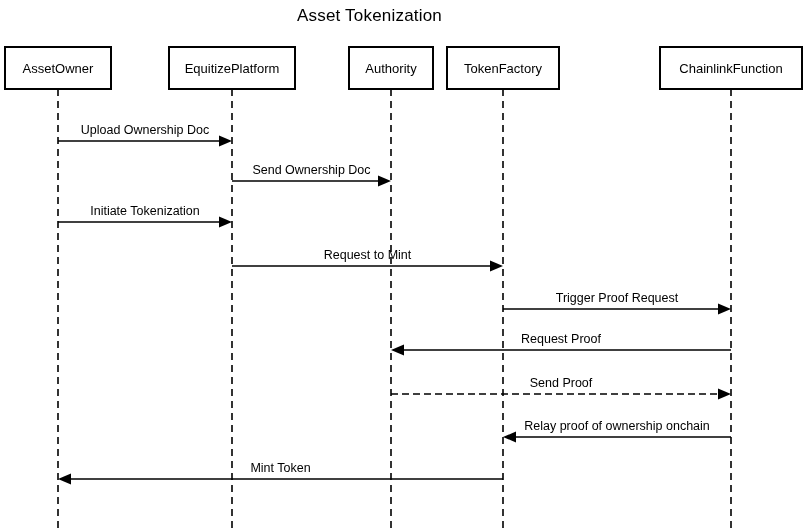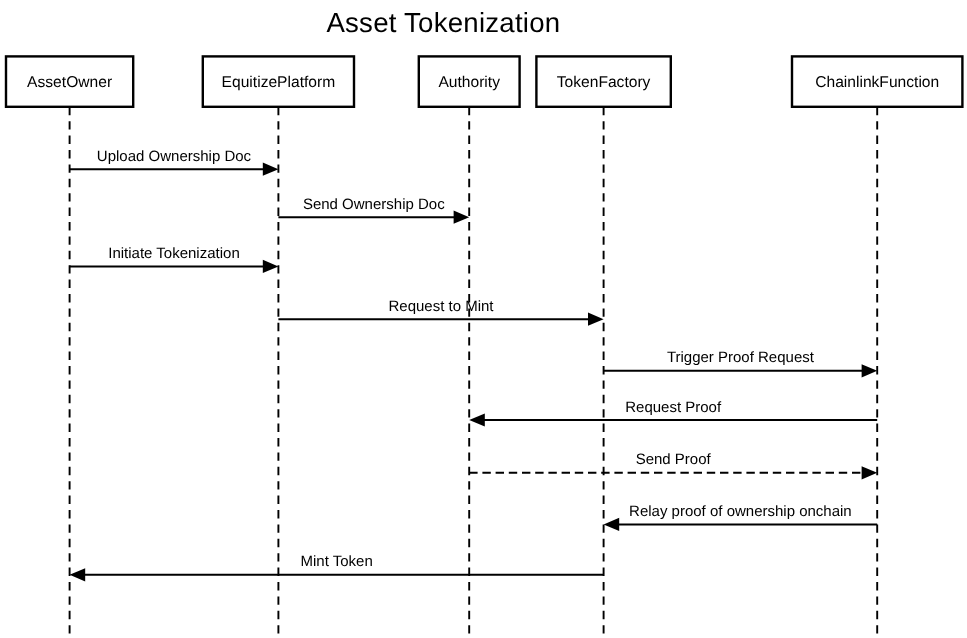--- a/index.html
+++ b/index.html
@@ -14,21 +14,21 @@
     background: #ffffff;
     overflow: hidden;
     font-family: "Liberation Sans", sans-serif;
   }
   .diagram-title {
     position: absolute;
     top: 6px;
     left: 0;
     width: 739px;
     text-align: center;
-    font-size: 23px;
+    font-size: 17px;
     color: #000000;
     letter-spacing: 0.2px;
   }
   .seq-svg {
     position: absolute;
     top: 0;
     left: 0;
   }
   .lifeline {
     stroke: #000000;

